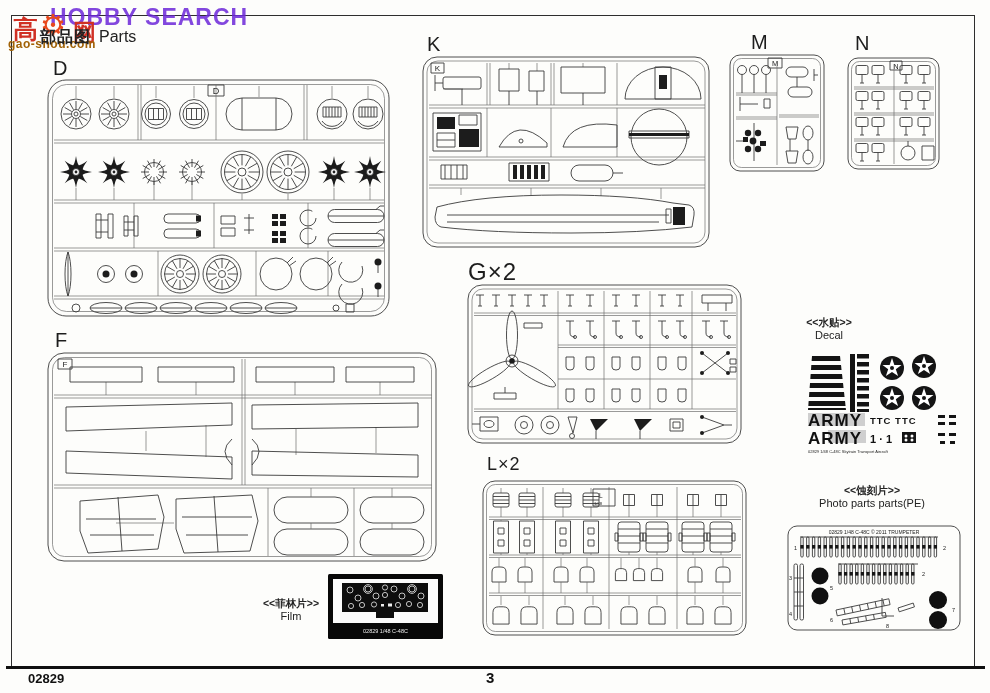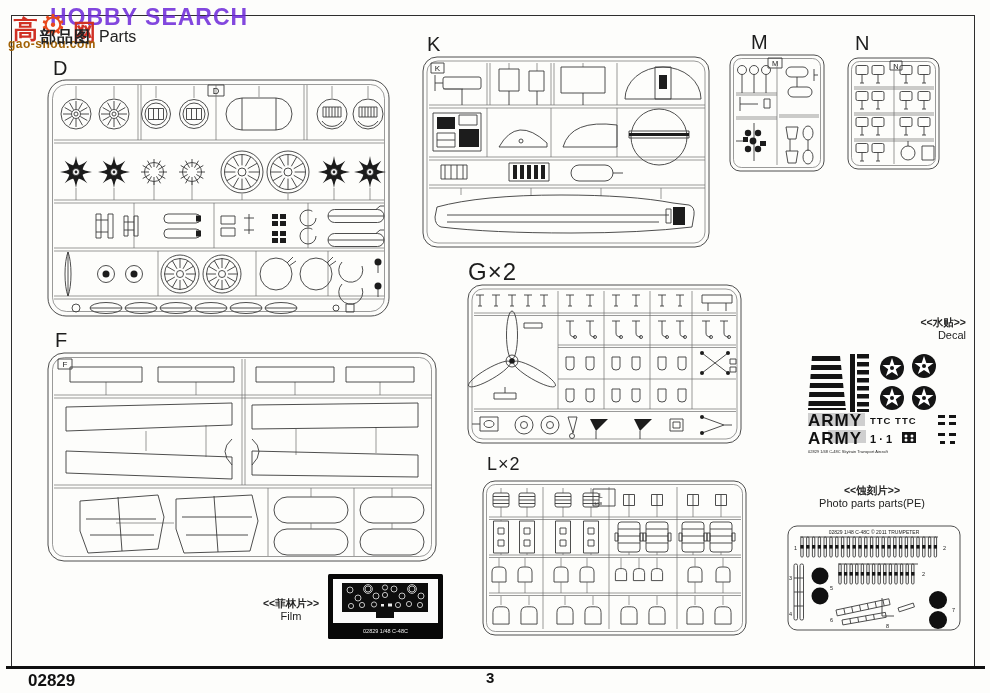--- a/index.html
+++ b/index.html
@@ -13,21 +13,21 @@
   .title .en{margin-left:8px;}
   .sprue-label{font-size:20px;color:#1d1d1d;letter-spacing:1px;}
   .sec-head{text-align:center;line-height:1.25;}
   .sec-head .cn{font-size:10.5px;font-weight:bold;}
   .sec-head .en{font-size:11px;}
   .wm-gray{left:50px;top:4px;font-size:23px;font-weight:bold;color:#6d28d9;letter-spacing:1px;opacity:.85;}
   .wm-gao{left:13px;top:13px;font-size:25px;font-weight:bold;color:#d03024;}
   .wm-gear{left:40px;top:8px;font-size:29px;color:#e8491d;}
   .wm-wang{left:73px;top:17px;font-size:23px;font-weight:bold;color:#d03024;}
   .wm-url{left:8px;top:37px;font-size:12px;font-weight:bold;color:#a16207;letter-spacing:.5px;}
-  .footer-code{left:28px;top:671px;font-size:17px;font-weight:bold;color:#111;}
+  .footer-code{left:28px;top:671px;font-size:13px;font-weight:bold;color:#111;}
   .footer-page{left:486px;top:669px;font-size:15px;font-weight:bold;color:#111;}
   svg{display:block;}
   svg *{vector-effect:non-scaling-stroke;}
   .ln{stroke:#3a3a3a;fill:none;stroke-width:.9;}
   .rn{stroke:#6e6e6e;fill:none;stroke-width:.7;}
   .dk{fill:#1c1c1c;stroke:none;}
   text{font-family:"Liberation Sans",sans-serif;}
 </style>
 </head>
 <body>
@@ -525,21 +525,21 @@
 <g transform="translate(214,137) scale(1.15)">
         <use href="#l-s1"></use>
       </g>
 <g transform="translate(242,137) scale(1.15)">
         <use href="#l-s1"></use>
       </g>
 <path class="rn" d="M20 117V126M48 117V126M84 117V126M112 117V126M148 117V126M176 117V126M214 117V126M242 117V126"></path>
 </svg>
 </div>
 
-<div class="abs sec-head" style="left:804px;top:316px;width:162px;text-align:right;">
+<div class="abs sec-head" style="left:748px;top:316px;width:162px;">
   <div class="cn">&lt;&lt;水贴&gt;&gt;</div>
   <div class="en">Decal</div>
 </div>
 <div class="abs" style="left:806px;top:352px;">
 <svg width="156" height="104" viewBox="0 0 156 104">
 <defs>
   <clipPath id="dec-fin">
           <path d="M6 4 L34 4 L40 58 L2 58 Z"></path>
         </clipPath>
   <clipPath id="dec-col">

